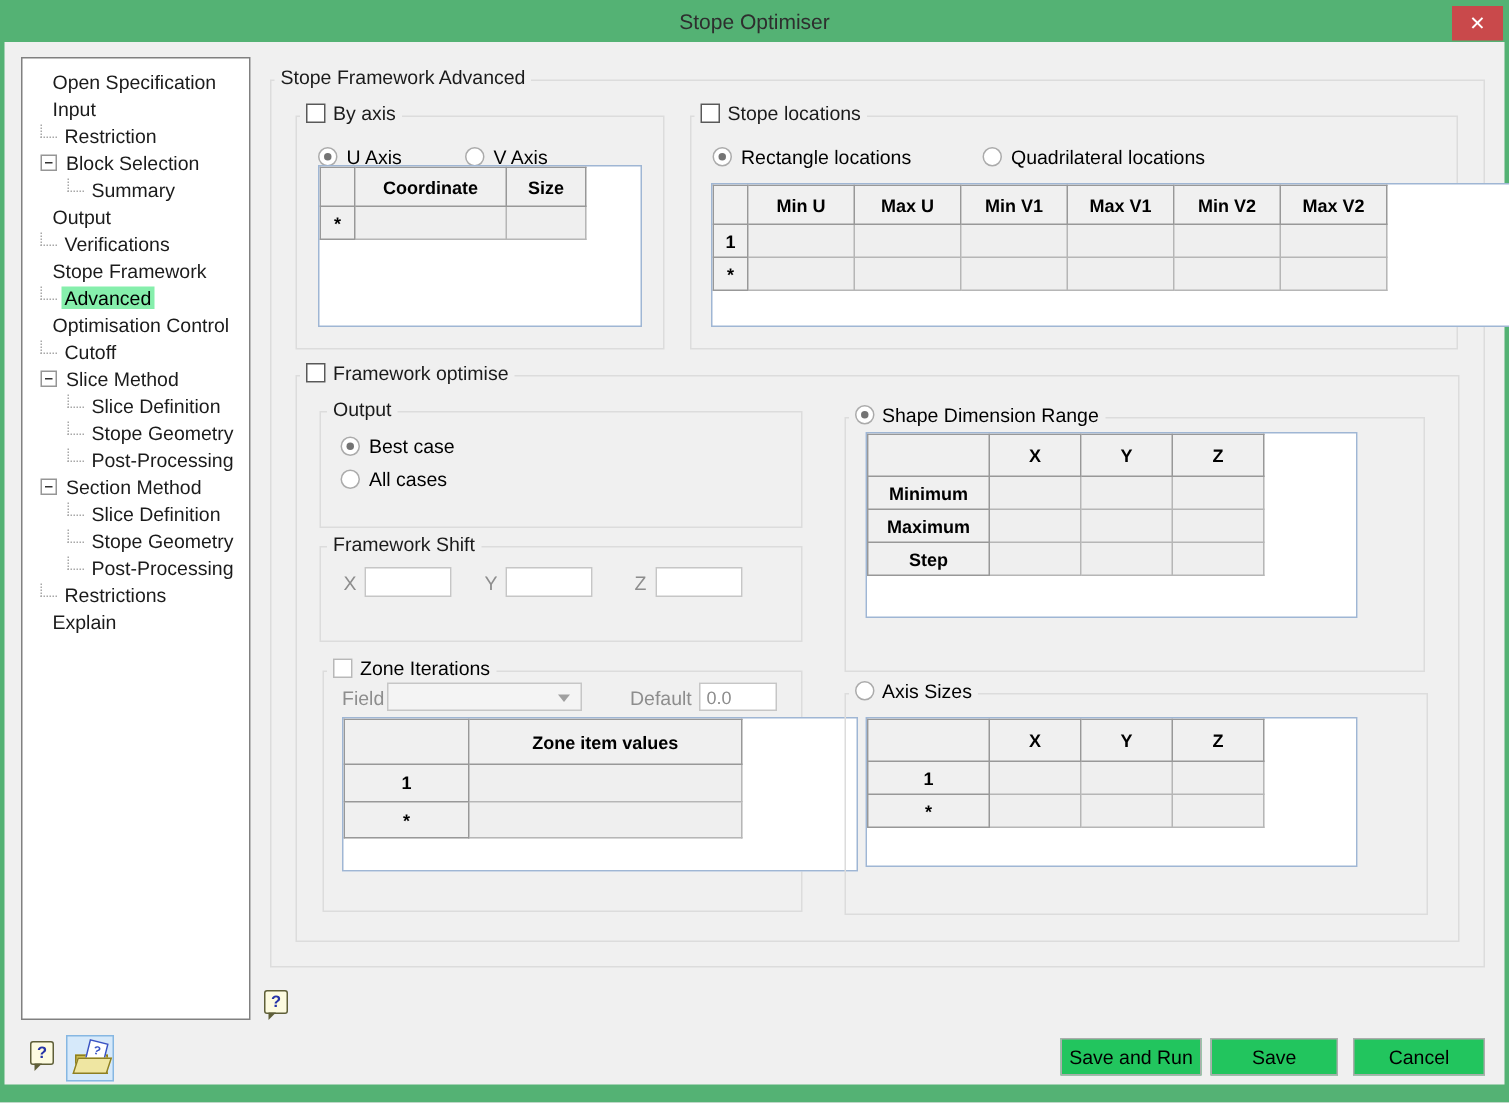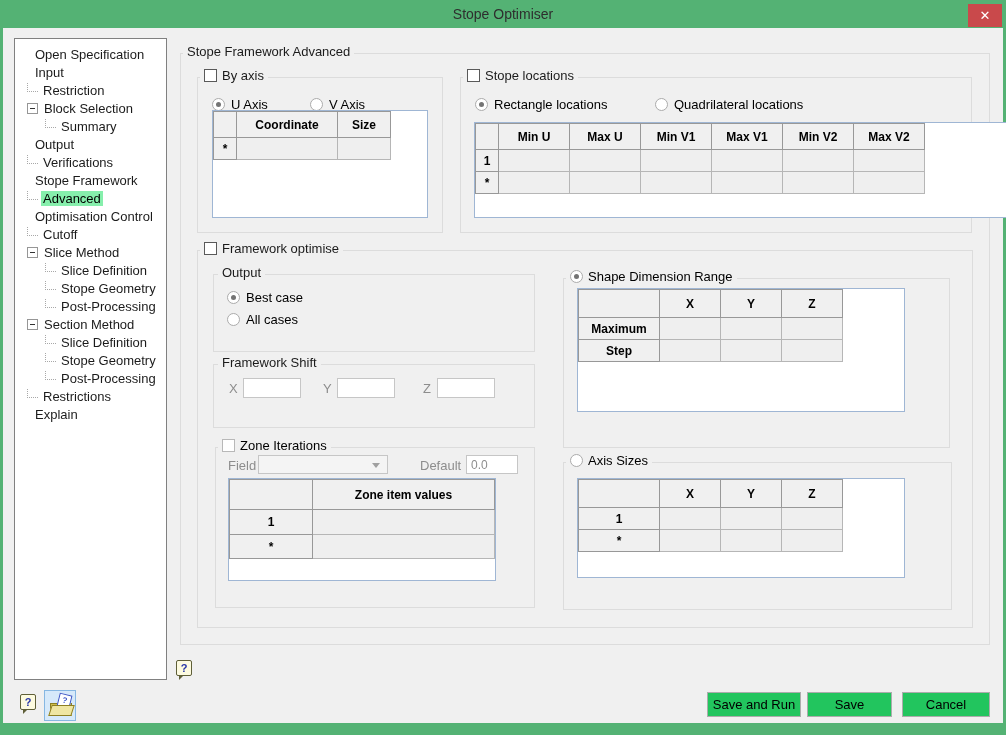--- a/index.html
+++ b/index.html
@@ -278,21 +278,21 @@
       <span class="chk dis"></span>
       <span>Zone Iterations</span>
     </div>
   </div>
   <div class="flbl" style="left:228px;top:458px;">Field</div>
   <div class="combo" style="left:258px;top:455px;width:130px;height:19px;">
     <span class="chev"></span>
   </div>
   <div class="flbl" style="left:420px;top:458px;">Default</div>
   <input class="tin" style="left: 466px; top: 455px; width: 52px; height: 19px;" disabled="" value="0.0">
-  <div class="gridbox" style="left:228px;top:478px;width:268px;height:103px;">
+  <div class="gridbox" style="left:228px;top:478px;width:344px;height:103px;">
     <table class="grid">
       <tbody>
           <tr style="height:30px;">
         <th style="width:82px;"></th>
         <th style="width:181px;">Zone item values</th>
       </tr>
       <tr style="height:25px;">
         <td class="rh">1</td>
         <td></td>
       </tr>
@@ -313,20 +313,26 @@
   <div class="gridbox" style="left:577px;top:288px;width:328px;height:124px;">
     <table class="grid">
       <tbody>
           <tr style="height:28px;">
         <th style="width:80px;"></th>
         <th style="width:60px;">X</th>
         <th style="width:60px;">Y</th>
         <th style="width:60px;">Z</th>
       </tr>
       <tr style="height:22px;">
+        <td class="rh">Minimum</td>
+        <td></td>
+            <td></td>
+            <td></td>
+      </tr>
+      <tr style="height:22px;">
         <td class="rh">Maximum</td>
         <td></td>
             <td></td>
             <td></td>
       </tr>
       <tr style="height:22px;">
         <td class="rh">Step</td>
         <td></td>
             <td></td>
             <td></td>

